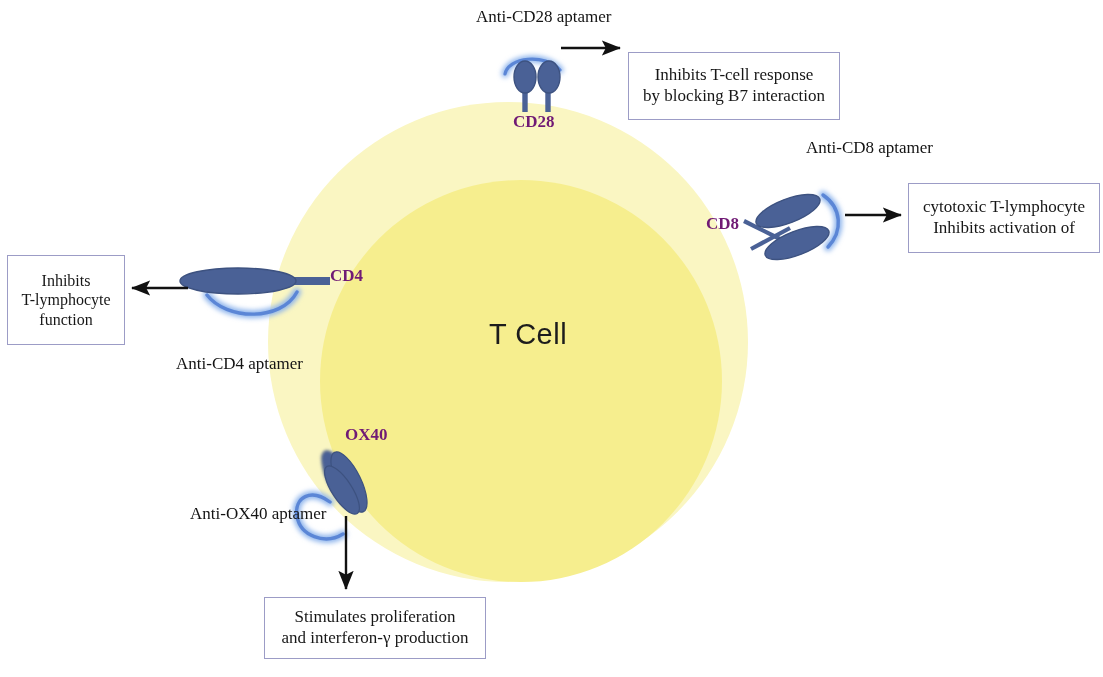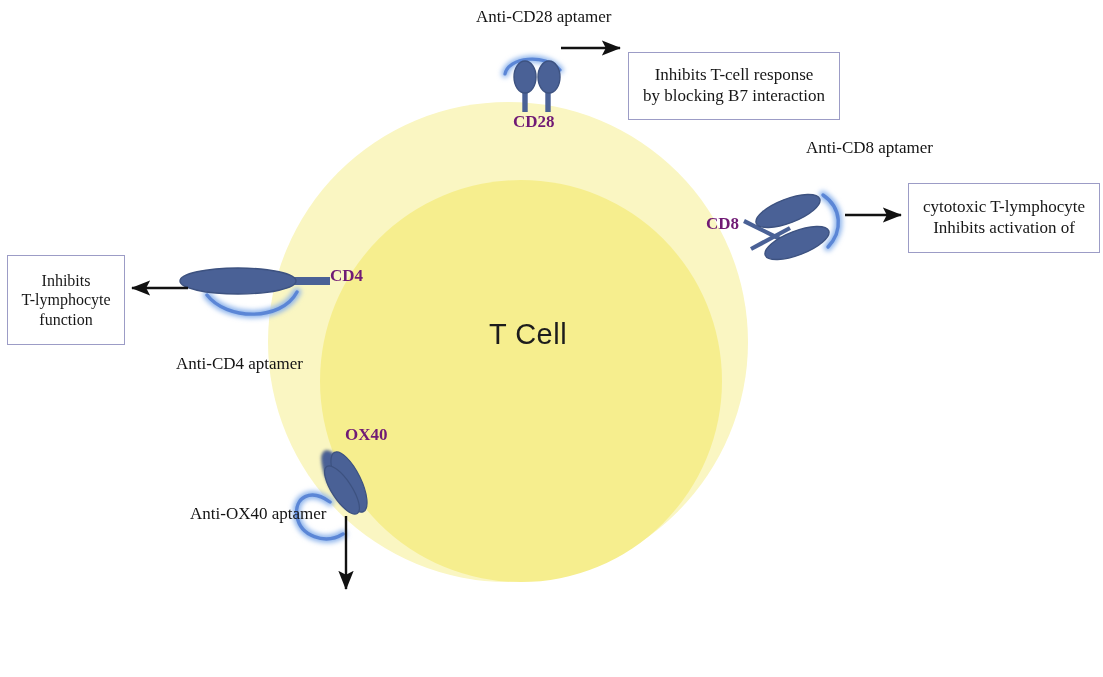--- a/index.html
+++ b/index.html
@@ -194,14 +194,20 @@
   </div>
 
   <div class="callout" id="callout-cd4">
     <div>
       <span>Inhibits</span>
       <span>T-lymphocyte</span>
       <span>function</span>
     </div>
   </div>
 
+  <div class="callout" id="callout-ox40">
+    <div>
+      <span>Stimulates proliferation</span>
+      <span>and interferon-γ production</span>
+    </div>
+  </div>
 
 </div>
 
 </body></html>

